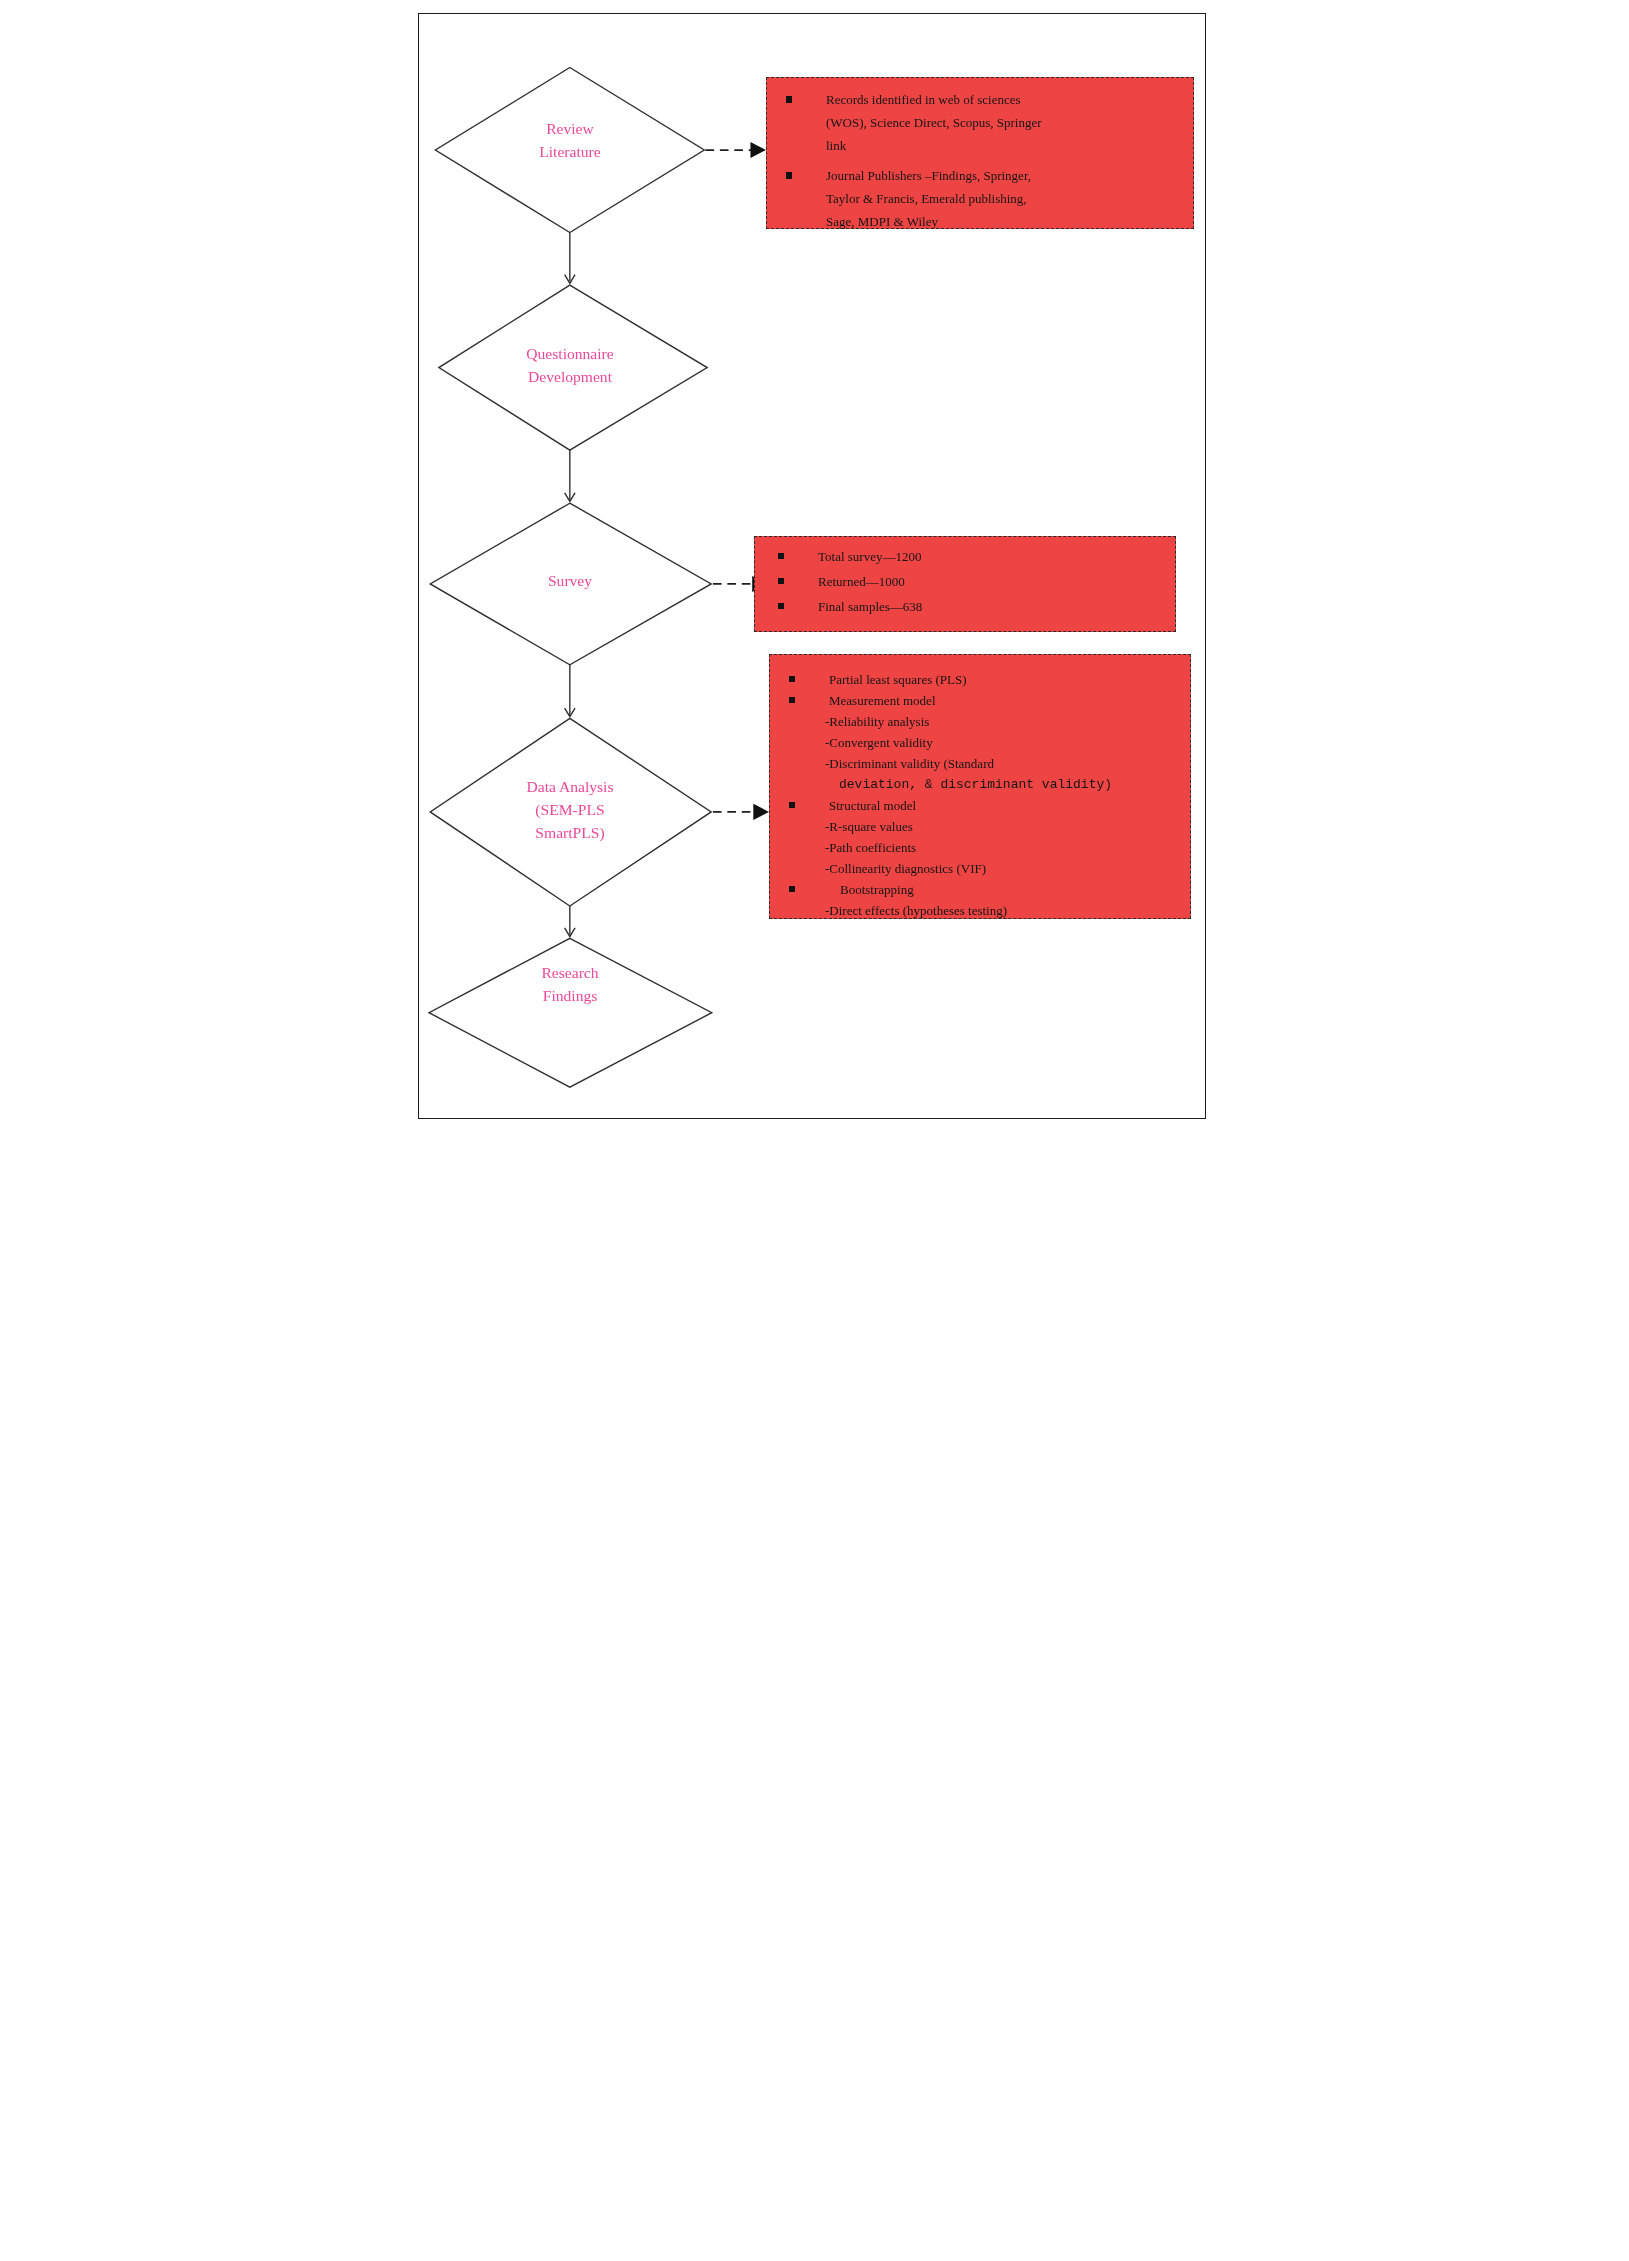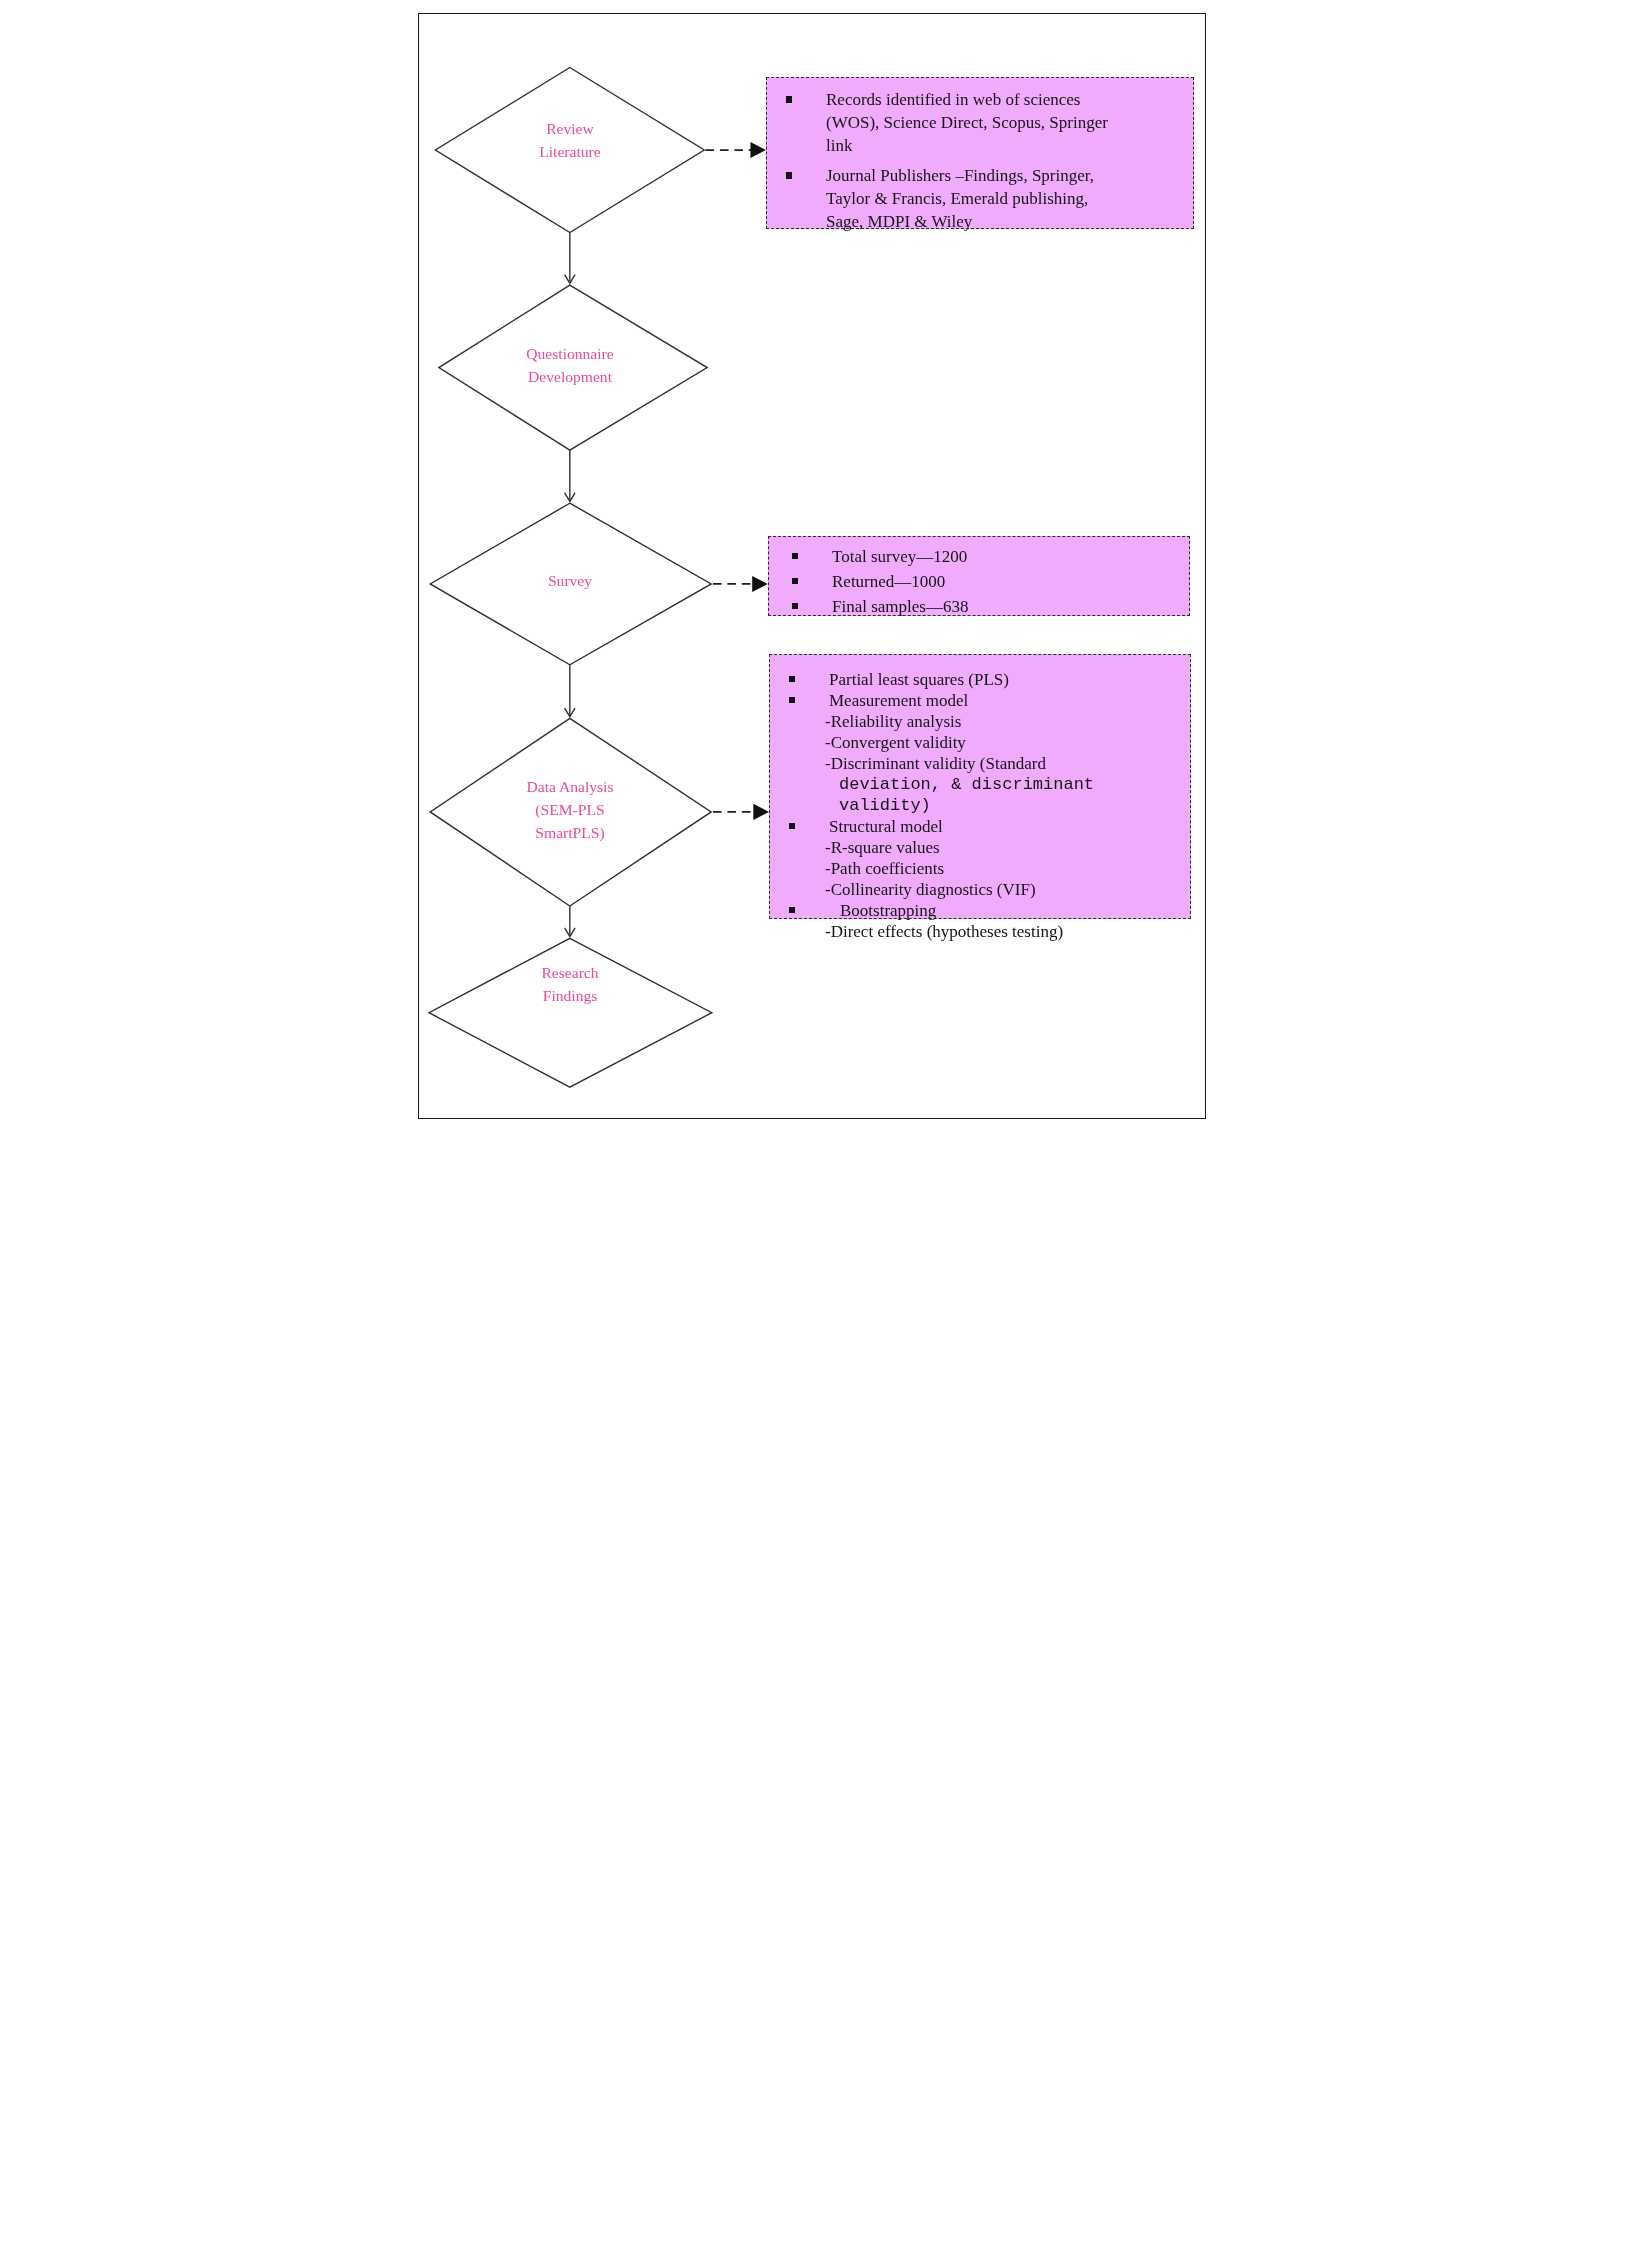--- a/index.html
+++ b/index.html
@@ -26,23 +26,23 @@
     white-space:pre-line;
     font-size:15.6px;
     line-height:23px;
     color:#ec4899;
   }
 
   .note-box{
     position:absolute;
     box-sizing:border-box;
     border:1.2px dashed #2a2a2a;
-    background:#f0abfc;
+    background:#ef4444;
     padding-top:10.4px;
-    font-size:17px;
+    font-size:13px;
     color:#151515;
   }
   .row{position:relative;padding-left:59px;line-height:23px;}
   .row .marker{
     display:none;
     position:absolute;left:19px;top:8px;
     width:6.3px;height:6.3px;background:#111;
   }
   .row.bullet .marker{display:block;}
   .row.bullet2 .marker{display:block;}
@@ -145,21 +145,21 @@
         
         <span class="row-text">Taylor &amp; Francis, Emerald publishing,</span>
       </div>
         <div class="row cont">
         
         <span class="row-text">Sage, MDPI &amp; Wiley</span>
       </div>
       </div>
   </div>
 
-  <div id="box-survey" class="note-box" style="left:361px;top:536px;width:422px;height:80px;">
+  <div id="box-survey" class="note-box" style="left:347px;top:536px;width:422px;height:96px;">
     <div>
         <div class="row bullet">
         <span class="marker"></span>
         <span class="row-text">Total survey—1200</span>
       </div>
         <div class="row bullet">
         <span class="marker"></span>
         <span class="row-text">Returned—1000</span>
       </div>
         <div class="row bullet">

